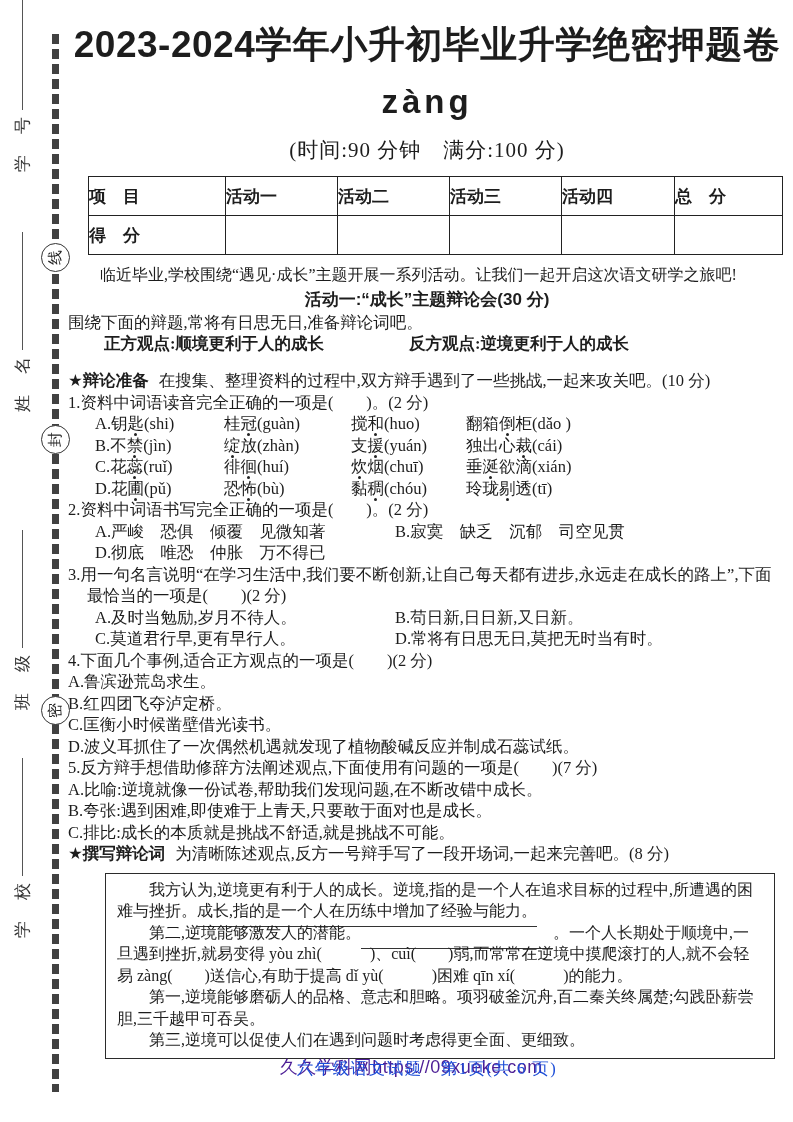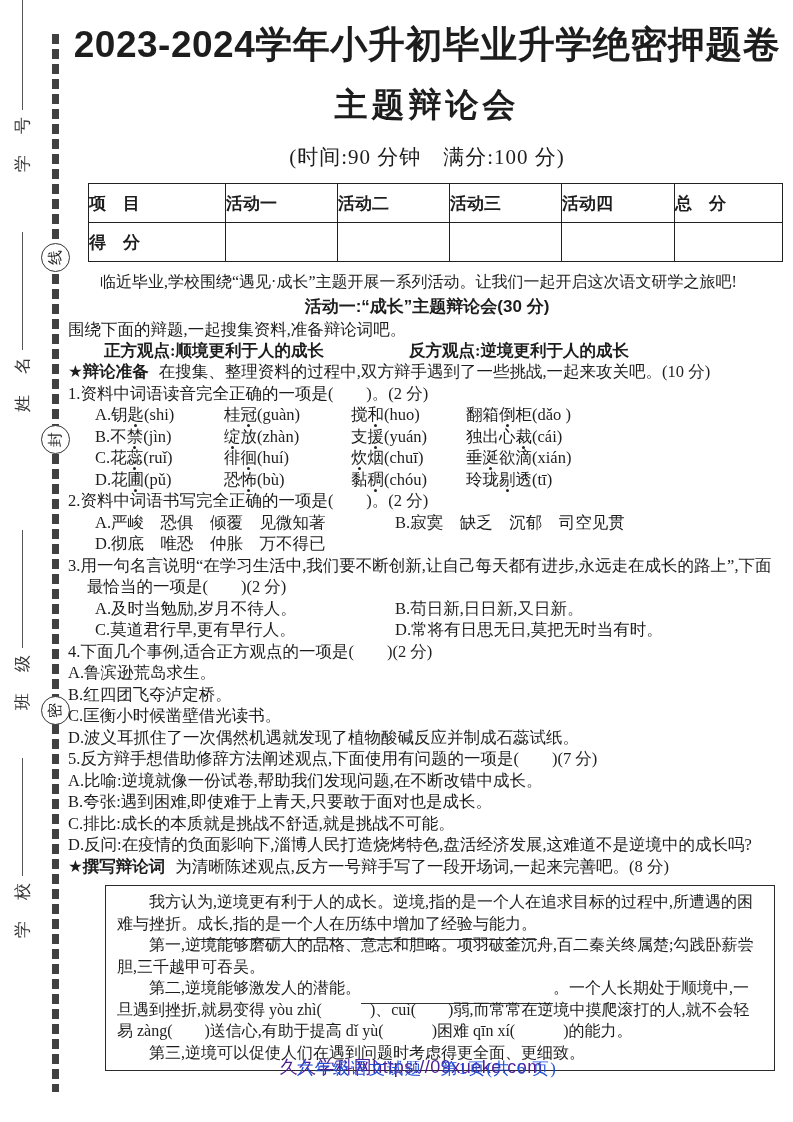--- a/index.html
+++ b/index.html
@@ -31,21 +31,21 @@
   .meta     { margin-top:15px; text-align:center; font-size:21px; letter-spacing:1px; }
 
   .score-table { margin:12px 0 0 20px; border-collapse:collapse; table-layout:fixed; width:694px; }
   .score-table td { border:1.6px solid #222; height:38px; text-align:left; font-size:17px; padding:0; }
   .score-table .th { font-weight:bold; }
 
   .intro { margin:9px 0 0; text-indent:2em; font-size:16px; line-height:21px; }
   .act-heading { margin:3px 0 0; text-align:center; font-family:"Liberation Sans","DejaVu Sans",sans-serif;
                  font-size:17px; font-weight:bold; }
   .lead { margin:1px 0 0; font-size:16.5px; line-height:21px; }
-  .views { display:flex; margin:0 0 0 36px; column-gap:85px; font-size:16.5px; font-weight:600; line-height:21px; }
+  .views { display:flex; margin:0 0 16px 36px; column-gap:85px; font-size:16.5px; font-weight:600; line-height:21px; }
   .starline { margin:0; font-size:16.5px; line-height:21.5px; }
   .starb { font-family:"Liberation Sans","DejaVu Sans",sans-serif; font-weight:bold; margin-right:10px; }
 
   .qa { font-size:16.5px; line-height:21.5px; }
   .qa p { margin:0; }
   .stem { padding-left:19px; text-indent:-19px; margin-left:2px; }
   .optrow4 { display:flex; margin-left:27px; }
   .optrow4 .c1 { width:129px; } .optrow4 .c2 { width:127px; } .optrow4 .c3 { width:115px; }
   .optrow2 { display:flex; margin-left:27px; }
   .optrow2 .h { width:300px; }
@@ -98,21 +98,21 @@
     <div class="stamp" style="top:425px">
       <span class="stamp-ch">封</span>
     </div>
     <div class="stamp" style="top:696px">
       <span class="stamp-ch">密</span>
     </div>
   </aside>
 
   <main class="content">
     <h1 class="title">2023-2024学年小升初毕业升学绝密押题卷</h1>
-    <h2 class="subtitle">主题辩论会</h2>
+    <h2 class="subtitle">zàng</h2>
     <div class="meta">(时间:90 分钟　满分:100 分)</div>
 
     <table class="score-table">
       <colgroup>
           <col style="width:137px">
           <col style="width:112px">
           <col style="width:112px">
           <col style="width:112px">
           <col style="width:113px">
           <col style="width:108px">
@@ -132,21 +132,21 @@
         <td></td>
         <td></td>
         <td></td>
         <td></td>
       </tr>
     </tbody>
       </table>
 
     <p class="intro">临近毕业,学校围绕“遇见·成长”主题开展一系列活动。让我们一起开启这次语文研学之旅吧!</p>
     <h3 class="act-heading">活动一:“成长”主题辩论会(30 分)</h3>
-    <p class="lead">围绕下面的辩题,一起搜集资料,准备辩论词吧。</p>
+    <p class="lead">围绕下面的辩题,常将有日思无日,准备辩论词吧。</p>
     <div class="views">
       <span>正方观点:顺境更利于人的成长</span>
       <span>反方观点:逆境更利于人的成长</span>
     </div>
     <p class="starline">
       <b class="starb">★辩论准备</b><span>在搜集、整理资料的过程中,双方辩手遇到了一些挑战,一起来攻关吧。(10 分)</span>
     </p>
 
     <div class="qa">
       <p class="stem">1.资料中词语读音完全正确的一项是(　　)。(2 分)</p>
@@ -197,31 +197,30 @@
       <p class="stem">4.下面几个事例,适合正方观点的一项是(　　)(2 分)</p>
       <p class="opt">A.鲁滨逊荒岛求生。</p>
       <p class="opt">B.红四团飞夺泸定桥。</p>
       <p class="opt">C.匡衡小时候凿壁借光读书。</p>
       <p class="opt">D.波义耳抓住了一次偶然机遇就发现了植物酸碱反应并制成石蕊试纸。</p>
 
       <p class="stem">5.反方辩手想借助修辞方法阐述观点,下面使用有问题的一项是(　　)(7 分)</p>
       <p class="opt">A.比喻:逆境就像一份试卷,帮助我们发现问题,在不断改错中成长。</p>
       <p class="opt">B.夸张:遇到困难,即使难于上青天,只要敢于面对也是成长。</p>
       <p class="opt">C.排比:成长的本质就是挑战不舒适,就是挑战不可能。</p>
-      <p class="opt">D.反问:在疫情的负面影响下,淄博人民打造烧烤特色,盘活经济发展,这难道不是逆境中的成长吗?</p>
 
       <p class="starline starline2">
         <b class="starb">★撰写辩论词</b><span>为清晰陈述观点,反方一号辩手写了一段开场词,一起来完善吧。(8 分)</span>
       </p>
     </div>
 
     <div class="answer-box">
       <p class="bp">我方认为,逆境更有利于人的成长。逆境,指的是一个人在追求目标的过程中,所遭遇的困难与挫折。<span class="u">成长,指的是一个人在历练中增加了经验与能力。</span></p>
+      <p class="bp">第二,逆境能够激发人的潜能。<span class="u">　　　　　　　　　　　　</span>。一个人长期处于顺境中,一旦遇到挫折,就易变得 yòu zhì(　　　)、cuì(　　)弱,而常常在逆境中摸爬滚打的人,就不会轻易 zàng(　　)送信心,有助于提高 dǐ yù(　　　)困难 qīn xí(　　　)的能力。</p>
       <p class="bp">第一,逆境能够磨砺人的品格、意志和胆略。项羽破釜沉舟,百二秦关终属楚;勾践卧薪尝胆,三千越甲可吞吴。</p>
-      <p class="bp">第二,逆境能够激发人的潜能。<span class="u">　　　　　　　　　　　　</span>。一个人长期处于顺境中,一旦遇到挫折,就易变得 yòu zhì(　　　)、cuì(　　)弱,而常常在逆境中摸爬滚打的人,就不会轻易 zàng(　　)送信心,有助于提高 dǐ yù(　　　)困难 qīn xí(　　　)的能力。</p>
       <p class="bp">第三,逆境可以促使人们在遇到问题时考虑得更全面、更细致。</p>
     </div>
 
     <div class="footer">
       <span class="watermark">久久学科网https://09xueke.com</span>
       <span class="pageinfo">六年级语文试题　第1页(共 6 页)</span>
     </div>
   </main>
 </div>
 

